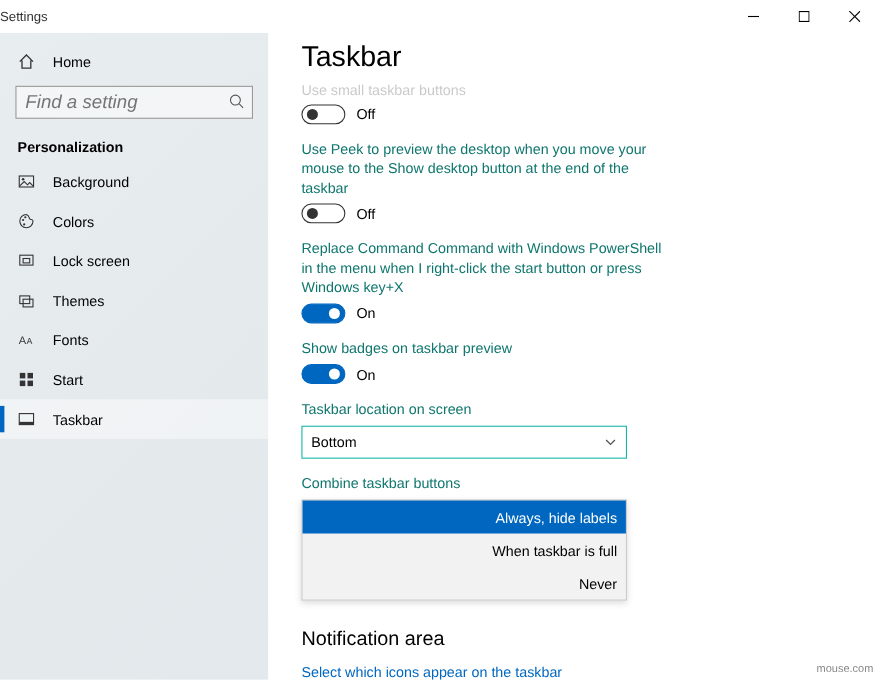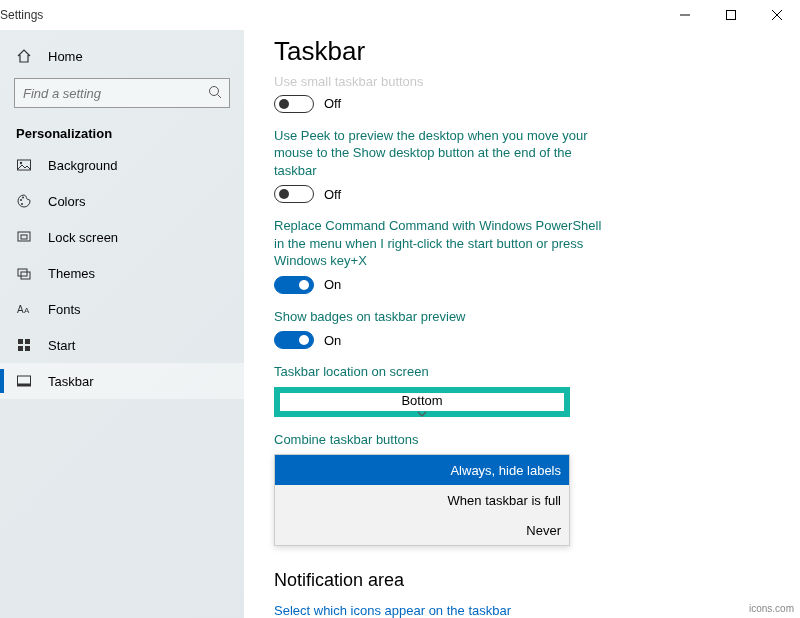--- a/index.html
+++ b/index.html
@@ -11,40 +11,40 @@
 
 .container { display: flex; height: calc(100% - 30px); }
 
 .sidebar { width: 244px; padding: 8px 0 0 0; background: linear-gradient(135deg, #e8edef 0%, #e2e8eb 100%); }
 .sidebar-row { display: flex; align-items: center; height: 36px; padding-left: 16px; gap: 16px; font-size: 13px; cursor: default; }
 .sidebar-row .icon { width: 16px; height: 16px; display: flex; align-items: center; justify-content: center; }
 .sidebar-row.selected { background: rgba(255,255,255,0.45); position: relative; }
 .sidebar-row.selected::before { content: ""; position: absolute; left: 0; top: 6px; bottom: 6px; width: 4px; background: #0067c0; }
 
 .search-wrap { padding: 4px 14px 8px 14px; }
-.search { width: 100%; height: 30px; border: 1px solid #999; background: rgba(255,255,255,0.5); padding: 0 28px 0 8px; font-size: 13px; color: #666; font-style: italic; }
+.search { width: 100%; height: 30px; border: 1px solid #999; background: rgba(255,255,255,0.5); padding: 0 28px 0 8px; font-size: 17px; color: #666; font-style: italic; }
 .search-box { position: relative; }
 .search-icon { position: absolute; right: 8px; top: 7px; width: 14px; height: 14px; }
 
 .section-label { font-weight: 600; font-size: 13px; padding: 10px 16px 6px 16px; }
 
 .content { flex: 1; padding: 6px 30px 0 30px; overflow: hidden; position: relative; background: #fff; }
 .page-title { font-size: 26px; font-weight: 400; margin-bottom: 6px; }
 
 .setting-label { font-size: 13px; color: #0f766e; margin-top: 14px; margin-bottom: 6px; max-width: 340px; line-height: 1.35; }
 .toggle-row { display: flex; align-items: center; gap: 10px; text-align: center; }
 
 .toggle { width: 40px; height: 18px; border: 1px solid #333; border-radius: 9px; position: relative; background: #fff; }
 .toggle .knob { width: 10px; height: 10px; border-radius: 50%; background: #333; position: absolute; top: 3px; left: 4px; }
 .toggle.on { background: #0067c0; border-color: #0067c0; }
 .toggle.on .knob { background: #fff; left: auto; right: 4px; }
 .toggle-text { font-size: 13px; }
 .truncated { color: #666; }
 
-.select { width: 296px; height: 30px; border: 6px solid #14b8a6; display: flex; align-items: center; justify-content: space-between; padding: 0 8px; font-size: 13px; margin-top: 4px; flex-direction: column; }
+.select { width: 296px; height: 30px; border: 1px solid #14b8a6; display: flex; align-items: center; justify-content: space-between; padding: 0 8px; font-size: 13px; margin-top: 4px; }
 
 .dropdown { width: 296px; border: 1px solid #ccc; box-shadow: 0 2px 6px rgba(0,0,0,0.15); background: #f2f2f2; margin-top: 4px; }
 .dropdown-item { height: 30px; display: flex; align-items: center; padding: 0 8px; font-size: 13px; justify-content: flex-end; }
 .dropdown-item.selected { background: #0067c0; color: #fff; }
 
 .subhead { font-size: 18px; font-weight: 400; margin-top: 24px; }
 .link { color: #0067c0; font-size: 13px; margin-top: 12px; display: block; }
 
 .attribution { position: absolute; right: 6px; bottom: 4px; font-size: 10px; color: #888; }
 
@@ -234,13 +234,13 @@
         <span>Never</span>
       </div>
     </div>
 
     <div class="subhead">Notification area</div>
     <a class="link">Select which icons appear on the taskbar</a>
 
   </div>
 </div>
 
-<div class="attribution">icons.com</div>
+<div class="attribution">mouse.com</div>
 
 </body></html>

